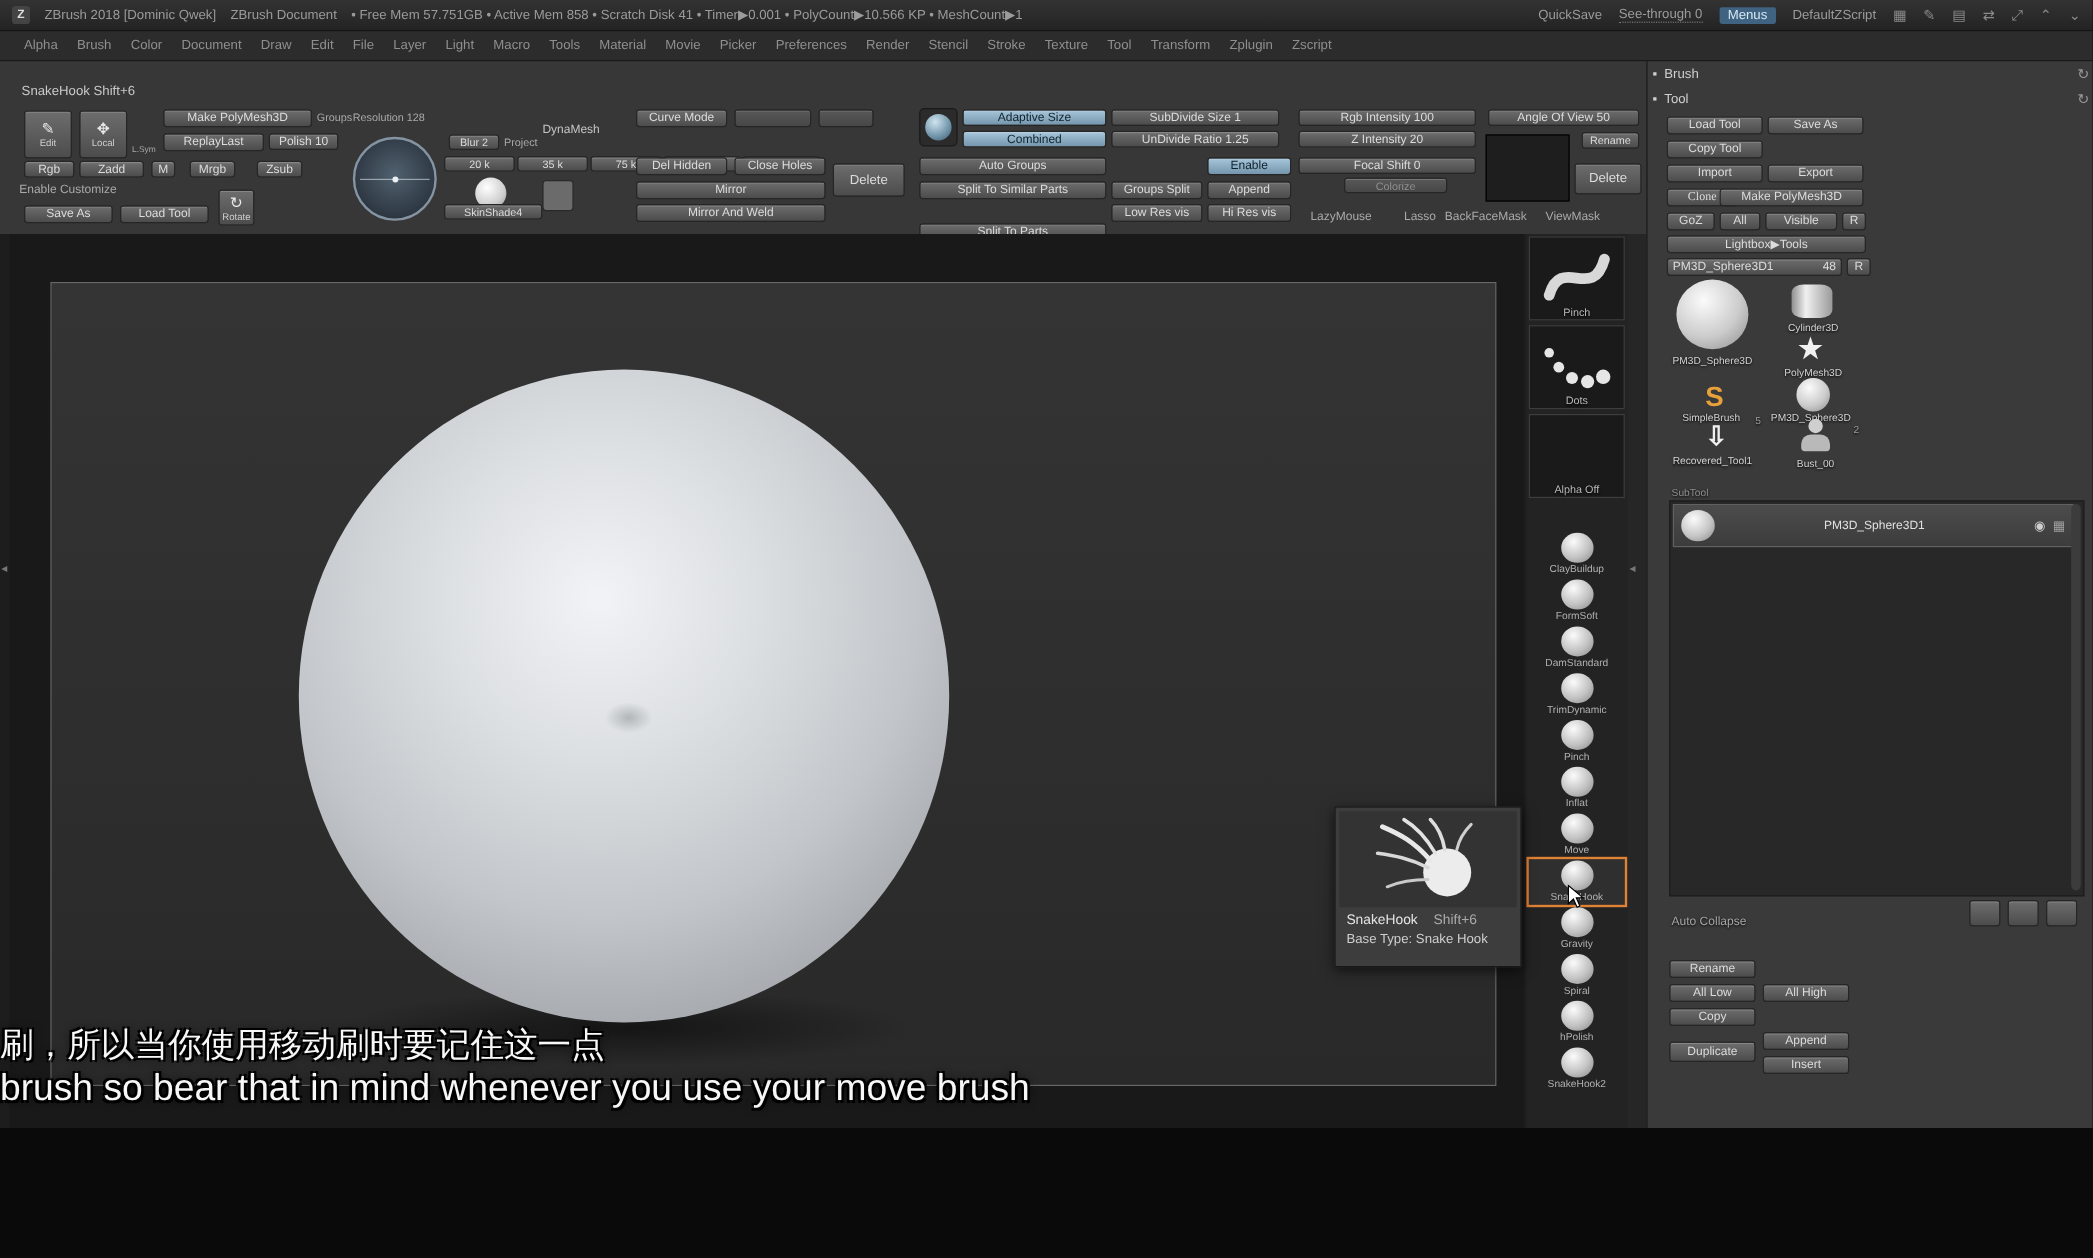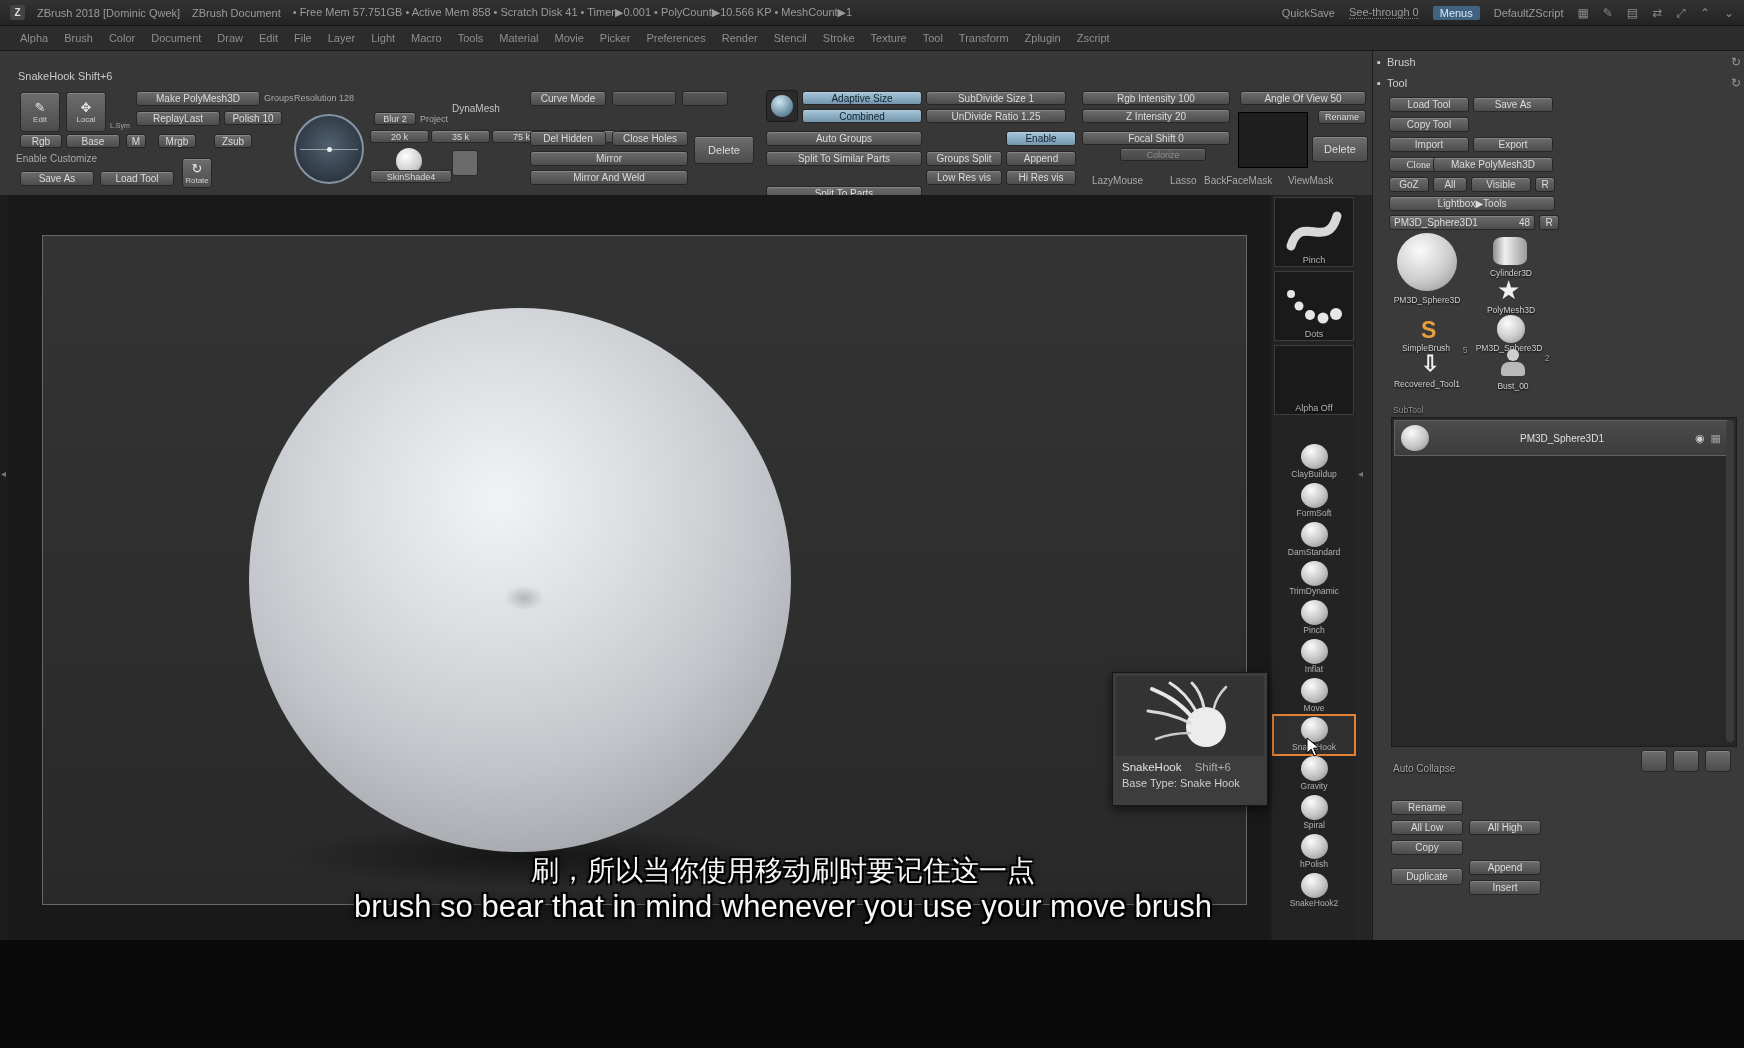--- a/index.html
+++ b/index.html
@@ -110,21 +110,21 @@
   
   .tooltip { position:absolute; left:1112px; top:672px; width:156px; height:134px; background:#3d3d3d;
     border:1px solid #171717; box-shadow:0 3px 10px rgba(0,0,0,.6); padding:3px; }
   .tooltip .art { width:148px; height:80px; background:#333; display:flex; align-items:center; justify-content:center; }
   .tooltip .l1 { margin-top:5px; font-size:11.5px; color:#e3e3e3; padding-left:6px; }
   .tooltip .l1 .sc { color:#ababab; margin-left:10px; }
   .tooltip .l2 { margin-top:4px; font-size:11px; color:#cfcfcf; padding-left:6px; }
 
   
   .botbar { position:absolute; left:0; top:940px; width:1744px; height:108px; background:#0a0a0a; }
-  .subline { position:absolute; left:0; width:1566px; text-align:center; color:#f7f7f7; pointer-events:none;
+  .subline { position:absolute; left:0; width:1566px; color:#f7f7f7; pointer-events:none;
     text-shadow:-2px -2px 0 #000, 2px -2px 0 #000, -2px 2px 0 #000, 2px 2px 0 #000, 0 0 8px #000; }
   .watermark { position:absolute; left:1358px; top:890px; display:flex; align-items:center; gap:8px; }
   .watermark .txt { text-align:center; }
   .watermark .site { font-size:21px; font-weight:bold; color:#d23b28; letter-spacing:2px; text-shadow:0 1px 2px #400; }
   .watermark .url { font-size:12px; color:#d23b28; }
   .wlogo { width:42px; height:42px; border-radius:50%;
     background:radial-gradient(circle at 38% 32%, #ffe985, #f3b33a 70%, #d9952a); position:relative; }
   .wlogo .eye { position:absolute; left:12px; top:14px; width:5px; height:5px; border-radius:50%; background:#6b4414; box-shadow:12px 0 0 #6b4414; }
   .wlogo .smile { position:absolute; left:13px; top:22px; width:16px; height:8px; border-bottom:2px solid #6b4414; border-radius:50%; }
 
@@ -189,21 +189,21 @@
   <div class="btn sq" style="left:20px;top:92px;width:40px;height:40px;">
     <span class="bicon">✎</span>
     <span class="bcap">Edit</span>
   </div>
   <div class="btn sq" style="left:66px;top:92px;width:40px;height:40px;">
     <span class="bicon">✥</span>
     <span class="bcap">Local</span>
   </div>
   <div class="lbl sm" style="left:110px;top:122px;font-size:7px;">L.Sym</div>
   <div class="btn" style="left:20px;top:134px;width:42px;height:14px;">Rgb</div>
-  <div class="btn" style="left:66px;top:134px;width:54px;height:14px;">Base</div>
+  <div class="btn" style="left:66px;top:134px;width:54px;height:14px;">Zadd</div>
   <div class="btn" style="left:126px;top:134px;width:20px;height:14px;">M</div>
   <div class="btn" style="left:158px;top:134px;width:38px;height:14px;">Mrgb</div>
   <div class="btn" style="left:214px;top:134px;width:38px;height:14px;">Zsub</div>
   <div class="lbl" style="left:16px;top:153px;">Enable Customize</div>
   <div class="btn" style="left:20px;top:171px;width:74px;">Save As</div>
   <div class="btn" style="left:100px;top:171px;width:74px;">Load Tool</div>
   <div class="btn sq" style="left:182px;top:158px;width:30px;height:30px;">
     <span class="bicon">↻</span>
     <span class="bcap">Rotate</span>
   </div>

